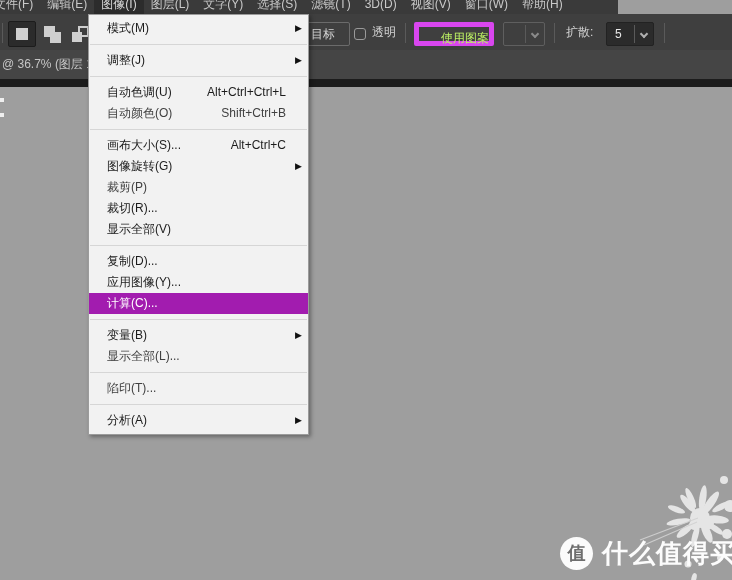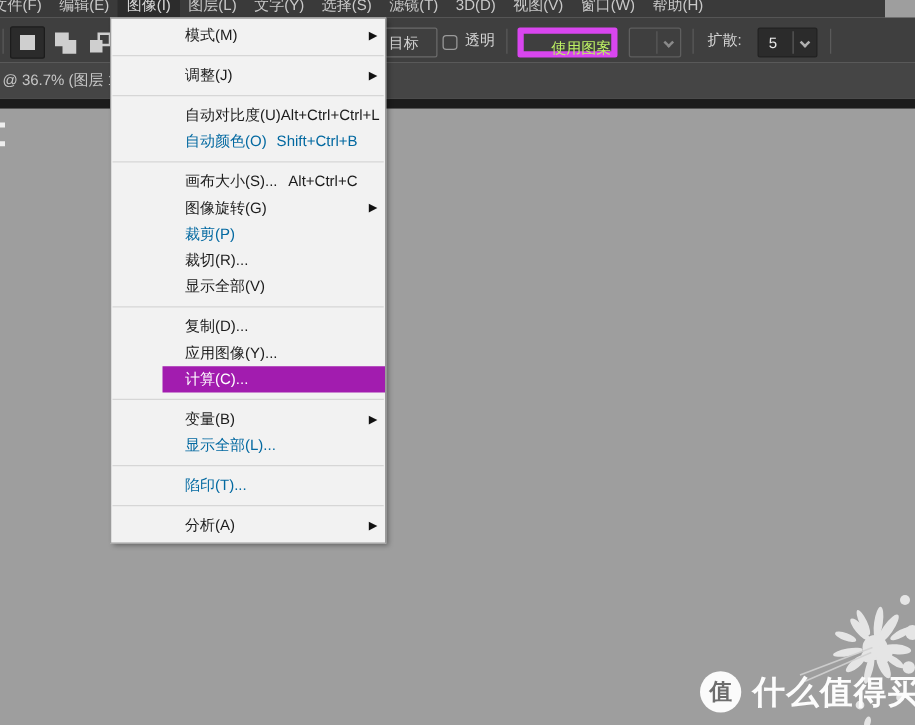--- a/index.html
+++ b/index.html
@@ -1,21 +1,21 @@
 <!DOCTYPE html>
 <html><head>
 <meta charset="utf-8">
 <style>
   * { margin:0; padding:0; box-sizing:border-box; }
   html,body { width:732px; height:580px; }
   body { font-family:"Liberation Sans","DejaVu Sans",sans-serif; }
   #screen { position:relative; width:732px; height:580px; overflow:hidden; background:#9e9e9e; }
 
   
-  .menubar { position:absolute; left:0; top:0; width:708px; height:14px; background:#3a3a3a; overflow:hidden;text-align:center; }
+  .menubar { position:absolute; left:0; top:0; width:618px; height:14px; background:#3a3a3a; overflow:hidden;text-align:center; }
   .mb-row { display:flex; margin:-5px 0 0 -13px; }
   .mb-item { padding:0 7px; line-height:19px; font-size:12px; color:#c9c9c9; white-space:nowrap; }
   .mb-item.active { background:#2c2c2c; color:#d8d8d8; }
 
   
   .optionsbar { position:absolute; left:0; top:14px; width:732px; height:36px; background:#3f3f3f; }
   .vsep { position:absolute; top:9px; width:1px; height:20px; background:#5a5a5a; }
   .tool-btn { position:absolute; top:7px; width:28px; height:26px; display:flex; align-items:center; justify-content:center; }
   .tool-btn.pressed { background:#2b2b2b; border:1px solid #1c1c1c; border-radius:2px; }
   .sq { background:#cfcfcf; }
@@ -39,23 +39,23 @@
   .tabbar { position:absolute; left:0; top:50px; width:732px; height:29px; background:#454545; }
   .tab-title { position:absolute; left:2px; top:0; height:29px; line-height:29px; font-size:12px; color:#c6c6c6; white-space:nowrap; }
   .darkstrip { position:absolute; left:0; top:79px; width:732px; height:8px; background:#1c1c1c; }
 
   
   .canvas { position:absolute; left:0; top:87px; width:732px; height:493px; background:#9e9e9e; }
   .ruler-dash { position:absolute; left:0; width:4px; height:4px; background:#efefef; }
 
   
   .menu-panel { position:absolute; left:88px; top:14px; width:221px; background:#f2f2f2; border:1px solid #9b9b9b; box-shadow:2px 2px 4px rgba(0,0,0,0.35); padding:3px 0; z-index:10; }
-  .mi { position:relative; display:flex; height:21px; line-height:21px; font-size:12px; color:#1c1c1c; padding:0 22px 0 18px; white-space:nowrap;margin-left:41px; }
+  .mi { position:relative; display:flex; height:21px; line-height:21px; font-size:12px; color:#1c1c1c; padding:0 22px 0 18px; white-space:nowrap; }
   .mi .sc { margin-left:auto; }
-  .mi.disabled { color:#0369a1; }
+  .mi.disabled { color:#404040; }
   .mi.hl { background:#a21caf; color:#fff; }
   .mi .arrow { position:absolute; right:6px; top:0; line-height:21px; font-size:9px; color:#111; }
   .msep { height:1px; background:#d6d6d6; margin:5px 1px; }
 
   
   .wm { position:absolute; left:560px; top:536px; display:flex; align-items:center; z-index:5; }
   .wm-logo { width:33px; height:33px; border-radius:50%; background:#fbfbfb; color:#6e6e6e; font-size:18px; font-weight:bold; text-align:center; line-height:33px; }
   .wm-text { margin-left:9px; font-size:26px; font-weight:bold; color:#fcfcfc; letter-spacing:1px; white-space:nowrap; }
   .splash { position:absolute; left:592px; top:430px; z-index:4; }
 </style>
@@ -174,21 +174,21 @@
       <span>模式(M)</span>
       <span class="arrow">▶</span>
     </div>
     <div class="msep"></div>
     <div class="mi">
       <span>调整(J)</span>
       <span class="arrow">▶</span>
     </div>
     <div class="msep"></div>
     <div class="mi">
-      <span>自动对比度(U)</span>
+      <span>自动色调(U)</span>
       <span class="sc">Alt+Ctrl+Ctrl+L</span>
     </div>
     <div class="mi disabled">
       <span>自动颜色(O)</span>
       <span class="sc">Shift+Ctrl+B</span>
     </div>
     <div class="msep"></div>
     <div class="mi">
       <span>画布大小(S)...</span>
       <span class="sc">Alt+Ctrl+C</span>

